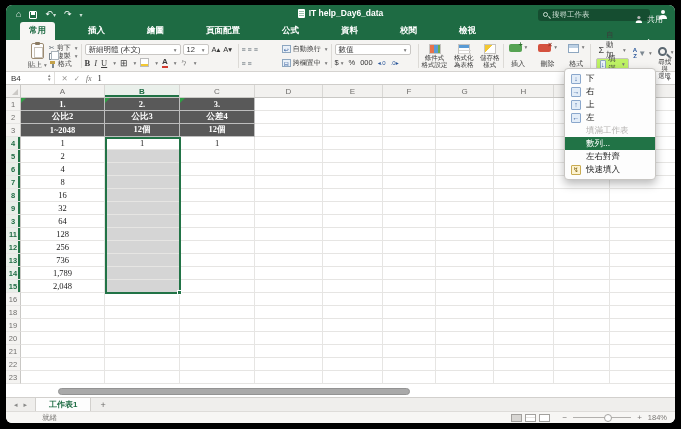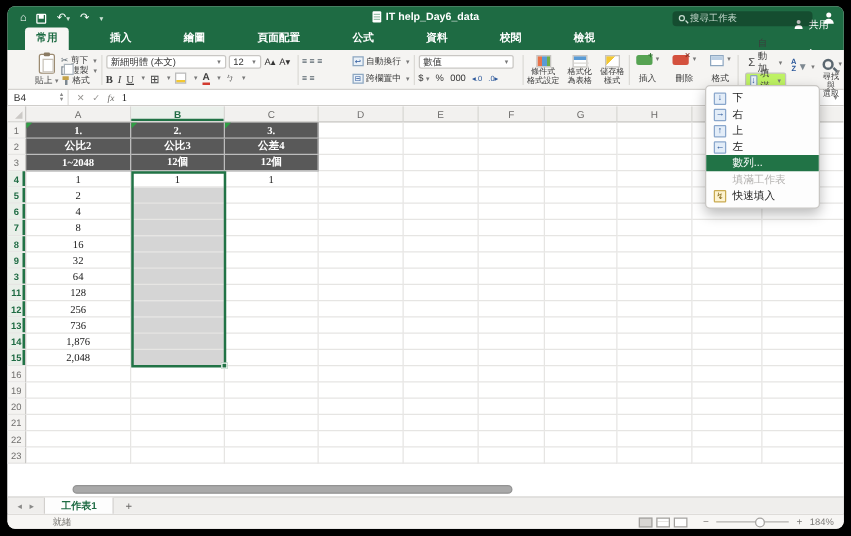--- a/index.html
+++ b/index.html
@@ -601,21 +601,21 @@
           <div class="cell" style="width: 68px;"></div>
           <div class="cell" style="width: 60px;"></div>
           <div class="cell" style="width: 53px;"></div>
           <div class="cell" style="width: 58px;"></div>
           <div class="cell" style="width: 60px;"></div>
           <div class="cell" style="width: 56px;"></div>
           <div class="cell fill"></div>
         </div>
         <div class="grid-row">
           <div class="row-h sel">14</div>
-          <div class="cell" style="width: 84px;">1,876</div>
+          <div class="cell" style="width: 84px;">1,789</div>
           <div class="cell selgray" style="width: 75px;"></div>
           <div class="cell" style="width: 75px;"></div>
           <div class="cell" style="width: 68px;"></div>
           <div class="cell" style="width: 60px;"></div>
           <div class="cell" style="width: 53px;"></div>
           <div class="cell" style="width: 58px;"></div>
           <div class="cell" style="width: 60px;"></div>
           <div class="cell" style="width: 56px;"></div>
           <div class="cell fill"></div>
         </div>
@@ -627,20 +627,33 @@
           <div class="cell" style="width: 68px;"></div>
           <div class="cell" style="width: 60px;"></div>
           <div class="cell" style="width: 53px;"></div>
           <div class="cell" style="width: 58px;"></div>
           <div class="cell" style="width: 60px;"></div>
           <div class="cell" style="width: 56px;"></div>
           <div class="cell fill"></div>
         </div>
         <div class="grid-row">
           <div class="row-h">16</div>
+          <div class="cell" style="width: 84px;"></div>
+          <div class="cell" style="width: 75px;"></div>
+          <div class="cell" style="width: 75px;"></div>
+          <div class="cell" style="width: 68px;"></div>
+          <div class="cell" style="width: 60px;"></div>
+          <div class="cell" style="width: 53px;"></div>
+          <div class="cell" style="width: 58px;"></div>
+          <div class="cell" style="width: 60px;"></div>
+          <div class="cell" style="width: 56px;"></div>
+          <div class="cell fill"></div>
+        </div>
+        <div class="grid-row">
+          <div class="row-h">18</div>
           <div class="cell" style="width: 84px;"></div>
           <div class="cell" style="width: 75px;"></div>
           <div class="cell" style="width: 75px;"></div>
           <div class="cell" style="width: 68px;"></div>
           <div class="cell" style="width: 60px;"></div>
           <div class="cell" style="width: 53px;"></div>
           <div class="cell" style="width: 58px;"></div>
           <div class="cell" style="width: 60px;"></div>
           <div class="cell" style="width: 56px;"></div>
           <div class="cell fill"></div>
@@ -727,27 +740,31 @@
         <span>右</span>
       </div>
       <div class="fm-item">
         <span class="fm-icon">↑</span>
         <span>上</span>
       </div>
       <div class="fm-item">
         <span class="fm-icon">←</span>
         <span>左</span>
       </div>
+      <div class="fm-item disabled">
+        <span class="fm-spacer"></span>
+        <span>填滿工作表</span>
+      </div>
       <div class="fm-item highlighted">
         <span class="fm-spacer"></span>
         <span>數列...</span>
       </div>
-      <div class="fm-item disabled">
+      <div class="fm-item">
         <span class="fm-spacer"></span>
-        <span>填滿工作表</span>
+        <span>左右對齊</span>
       </div>
       <div class="fm-item">
         <span class="fm-icon flash">↯</span>
         <span>快速填入</span>
       </div>
     </div>
 
   <div class="sheet-bar">
     <div class="sheet-nav">
       <span>◂</span>

